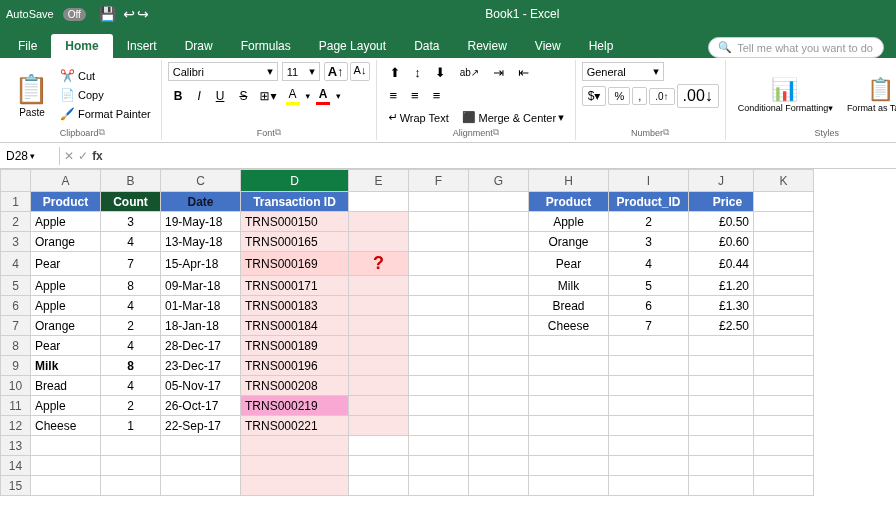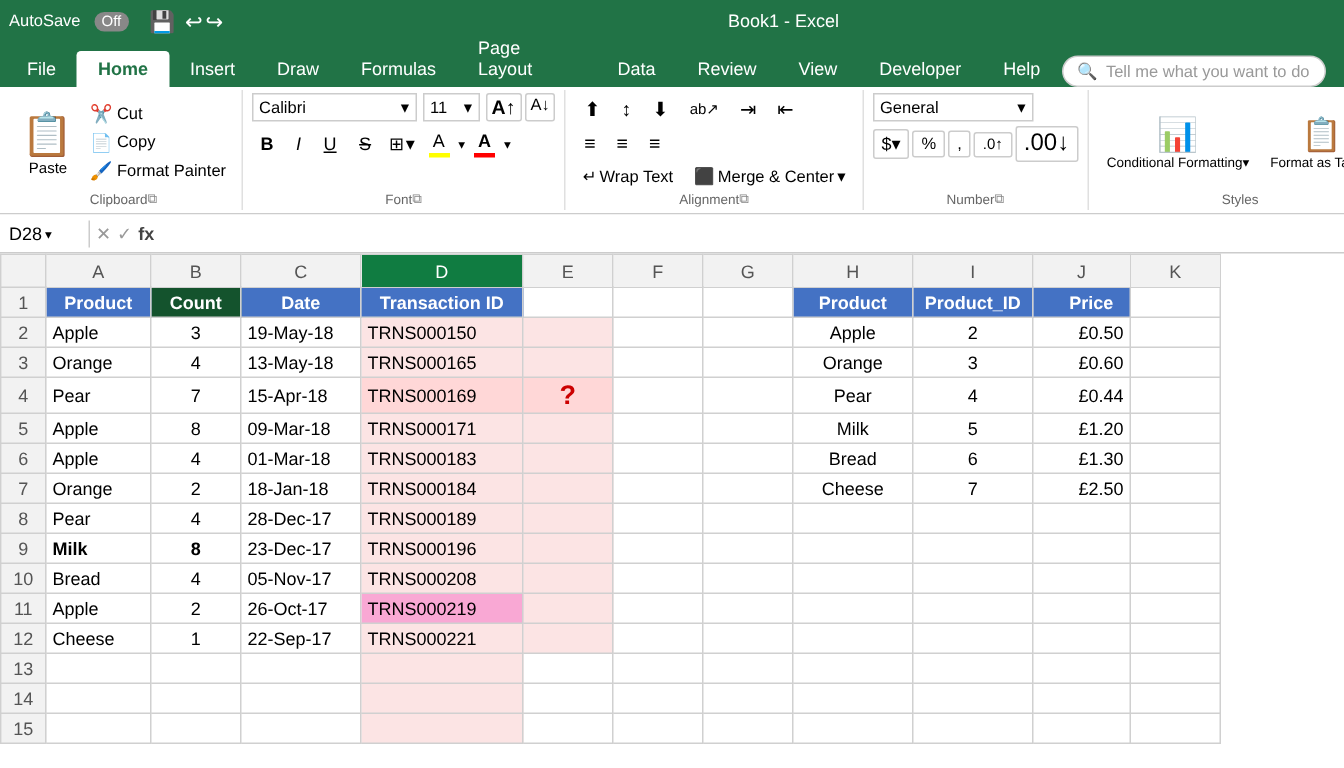--- a/index.html
+++ b/index.html
@@ -170,21 +170,21 @@
     }
     .wrap-btn, .merge-btn {
       display: flex; align-items: center; gap: 2px;
       padding: 2px 4px; cursor: pointer; border-radius: 2px; font-size: 11px;
       border: 1px solid transparent; white-space: nowrap;
     }
     .number-format-box {
       border: 1px solid #ccc;
       padding: 2px 4px;
       font-size: 11px;
-      width: 107px;
+      width: 82px;
       display: flex; align-items: center; justify-content: space-between;
       cursor: pointer;
     }
     .number-btn {
       padding: 2px 5px; cursor: pointer; border-radius: 2px; font-size: 11px;
       border: 1px solid #ccc;
     }
     .number-row2 { display: flex; gap: 2px; align-items: center; }
     .cond-format-btn {
       display: flex; flex-direction: column; align-items: center;
@@ -326,21 +326,20 @@
 <div class="ribbon-tabs">
   <div class="ribbon-tab">File</div>
   <div class="ribbon-tab active">Home</div>
   <div class="ribbon-tab">Insert</div>
   <div class="ribbon-tab">Draw</div>
   <div class="ribbon-tab">Formulas</div>
   <div class="ribbon-tab">Page Layout</div>
   <div class="ribbon-tab">Data</div>
   <div class="ribbon-tab">Review</div>
   <div class="ribbon-tab">View</div>
-  <div class="ribbon-tab">Developer</div>
   <div class="ribbon-tab">Help</div>
   <div class="ribbon-right">
     <div class="tell-me">
       <span>🔍</span>
       <span>Tell me what you want to do</span>
     </div>
   </div>
 </div>
 
 <div class="ribbon">
@@ -530,21 +529,21 @@
         <th class="col-header">I</th>
         <th class="col-header">J</th>
         <th class="col-header">K</th>
       </tr>
     </thead>
     <tbody id="spreadsheet-body">
     <tr>
           <td class="row-header">1</td>
           <td style="background: rgb(68, 114, 196); color: white; font-weight: bold; text-align: center;">Product</td>
           <td style="background: #14532d; color: white; font-weight: bold; text-align: center;">Count</td>
-          <td style="background: rgb(68, 114, 196); color: #ffffff; font-weight: bold; text-align: center;">Date</td>
+          <td style="background: rgb(68, 114, 196); color: #0f172a; font-weight: bold; text-align: center;">Date</td>
           <td style="background: rgb(68, 114, 196); color: white; font-weight: bold; text-align: center;">Transaction ID</td>
           <td></td>
           <td></td>
           <td></td>
           <td style="background: rgb(68, 114, 196); color: white; font-weight: bold; text-align: center;">Product</td>
           <td style="background: rgb(68, 114, 196); color: white; font-weight: bold; text-align: center;">Product_ID</td>
           <td style="background: rgb(68, 114, 196); color: white; font-weight: bold; text-align: center; padding-left: 17px;">Price</td>
           <td></td>
         </tr>
         <tr>

